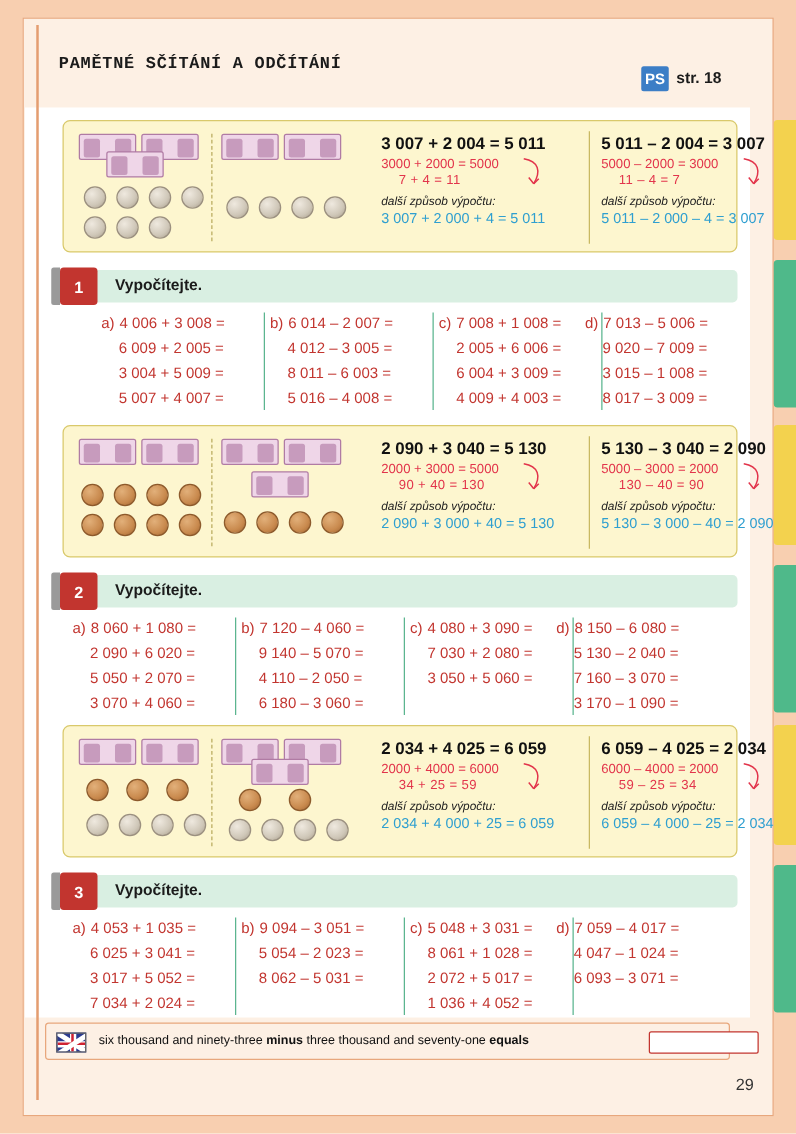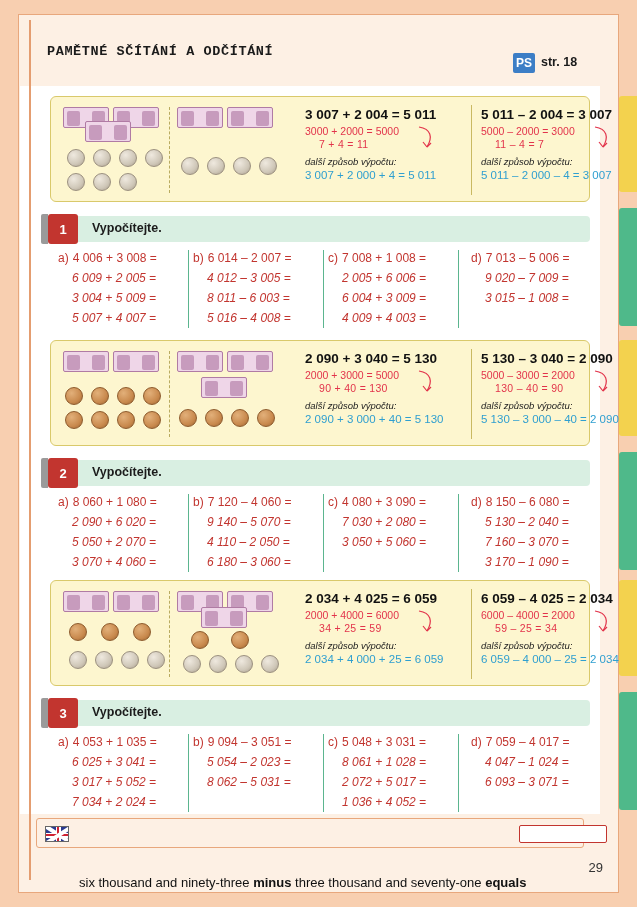--- a/index.html
+++ b/index.html
@@ -230,51 +230,51 @@
   .bar2 { top: 460px; }
   .bar3 { top: 700px; }
 
   
   .grid {
     position: absolute;
     left: 50px;
     width: 540px;
     height: 84px;
   }
-  .g1 { top: 248px; }
+  .g1 { top: 248px; margin-left: 23px; }
   .g2 { top: 492px; }
   .g3 { top: 732px; }
   .gcol {
     position: absolute;
     top: 0;
     width: 128px;
     height: 84px;
   }
   .gcol.c0 { left: 8px; }
   .gcol.c1 { left: 143px; }
   .gcol.c2 { left: 278px; }
-  .gcol.c3 { left: 421px; }
+  .gcol.c3 { left: 395px; }
   .gsep {
     position: absolute;
     top: 2px;
     width: 1px; height: 78px;
     background: #5bb58f;
   }
   .gsep.s1 { left: 138px; }
   .gsep.s2 { left: 273px; }
   .gsep.s3 { left: 408px; }
   .gitem {
     font-size: 12px;
     color: #c2352f;
     line-height: 20px;
     white-space: nowrap;
   }
   .gitem .tag { font-weight: normal; }
   .gitem .expr { margin-left: 4px; }
-  .gitem.indent { padding-left: 14px; font-style: italic; }
+  .gitem.indent { padding-left: 14px; }
 
   
   .eng {
     position: absolute;
     left: 36px; top: 818px;
     width: 548px; height: 30px;
     background: #fdf0e4;
     border: 1px solid #e8a77c;
     border-radius: 3px;
   }
@@ -302,23 +302,22 @@
     background: #fff;
     transform: rotate(-33deg);
   }
   .flag .cross-h { position: absolute; left: 0; top: 5.5px; width: 24px; height: 5px; background: #fff; }
   .flag .cross-v { position: absolute; left: 9.5px; top: 0; width: 5px; height: 16px; background: #fff; }
   .flag .cross-h2 { position: absolute; left: 0; top: 6.8px; width: 24px; height: 2.6px; background: #cf2232; }
   .flag .cross-v2 { position: absolute; left: 10.7px; top: 0; width: 2.6px; height: 16px; background: #cf2232; }
   .eng-text {
     position: absolute;
     left: 42px; top: 8px;
-    font-size: 13px;
+    font-size: 10px;
     color: #111;
-    margin-top: 48px;
   }
   .eng-text b { font-weight: bold; }
   .eng-box {
     position: absolute;
     left: 482px; top: 6px;
     width: 88px; height: 18px;
     background: #ffffff;
     border: 1px solid #c2352f;
     border-radius: 2px;
   }
@@ -424,20 +423,21 @@
     <div class="gcol c2">
       <div class="gitem"><span class="tag">c)</span><span class="expr">7 008 + 1 008 =</span></div>
       <div class="gitem indent"><span>2 005 + 6 006 =</span></div>
       <div class="gitem indent"><span>6 004 + 3 009 =</span></div>
       <div class="gitem indent"><span>4 009 + 4 003 =</span></div>
     </div>
     <div class="gcol c3">
       <div class="gitem"><span class="tag">d)</span><span class="expr">7 013 – 5 006 =</span></div>
       <div class="gitem indent"><span>9 020 – 7 009 =</span></div>
       <div class="gitem indent"><span>3 015 – 1 008 =</span></div>
+      <div class="gitem indent"><span>8 017 – 3 009 =</span></div>
     </div>
   </div>
 
   <div class="example ex2">
     <div class="money-div"></div>
     <div class="money-cell money-a">
       <div class="note" style="left:4px; top:4px;"></div>
       <div class="note" style="left:54px; top:4px;"></div>
       <div class="coin gold" style="left:6px; top:40px;"></div>
       <div class="coin gold" style="left:32px; top:40px;"></div>

